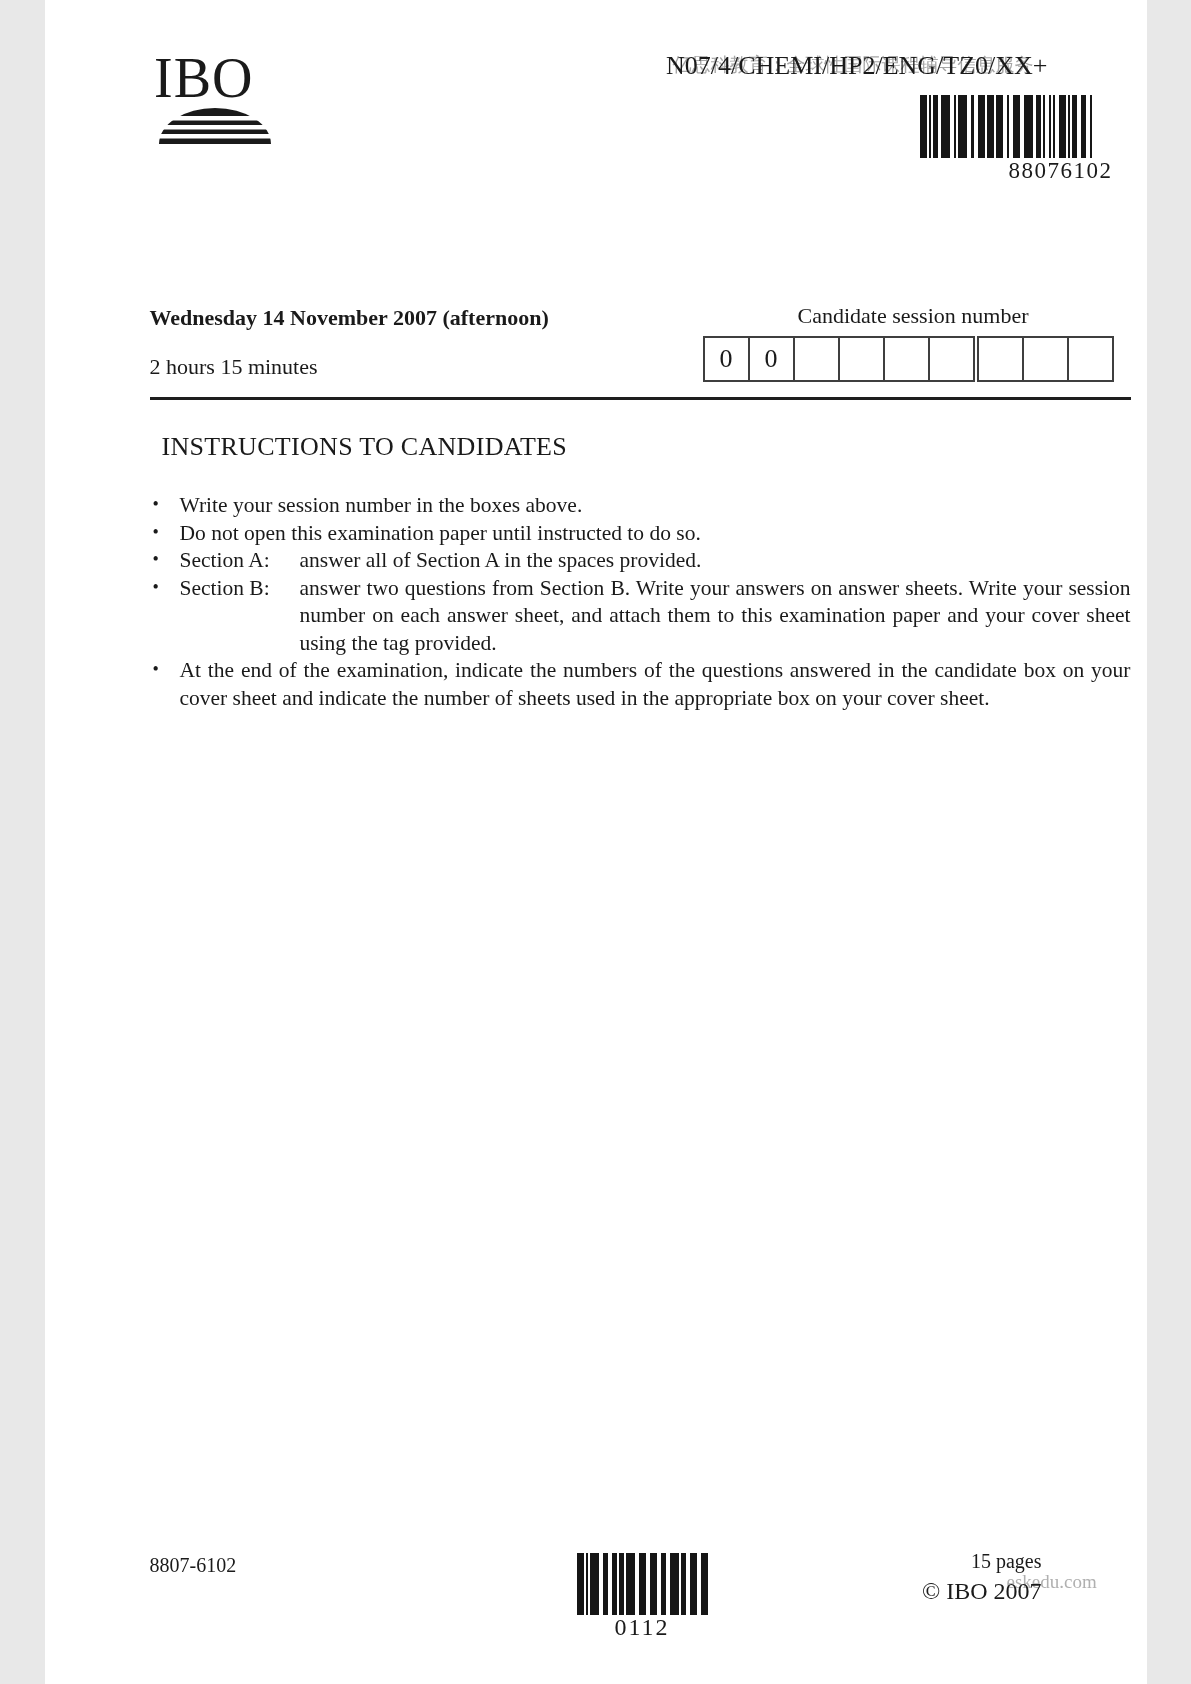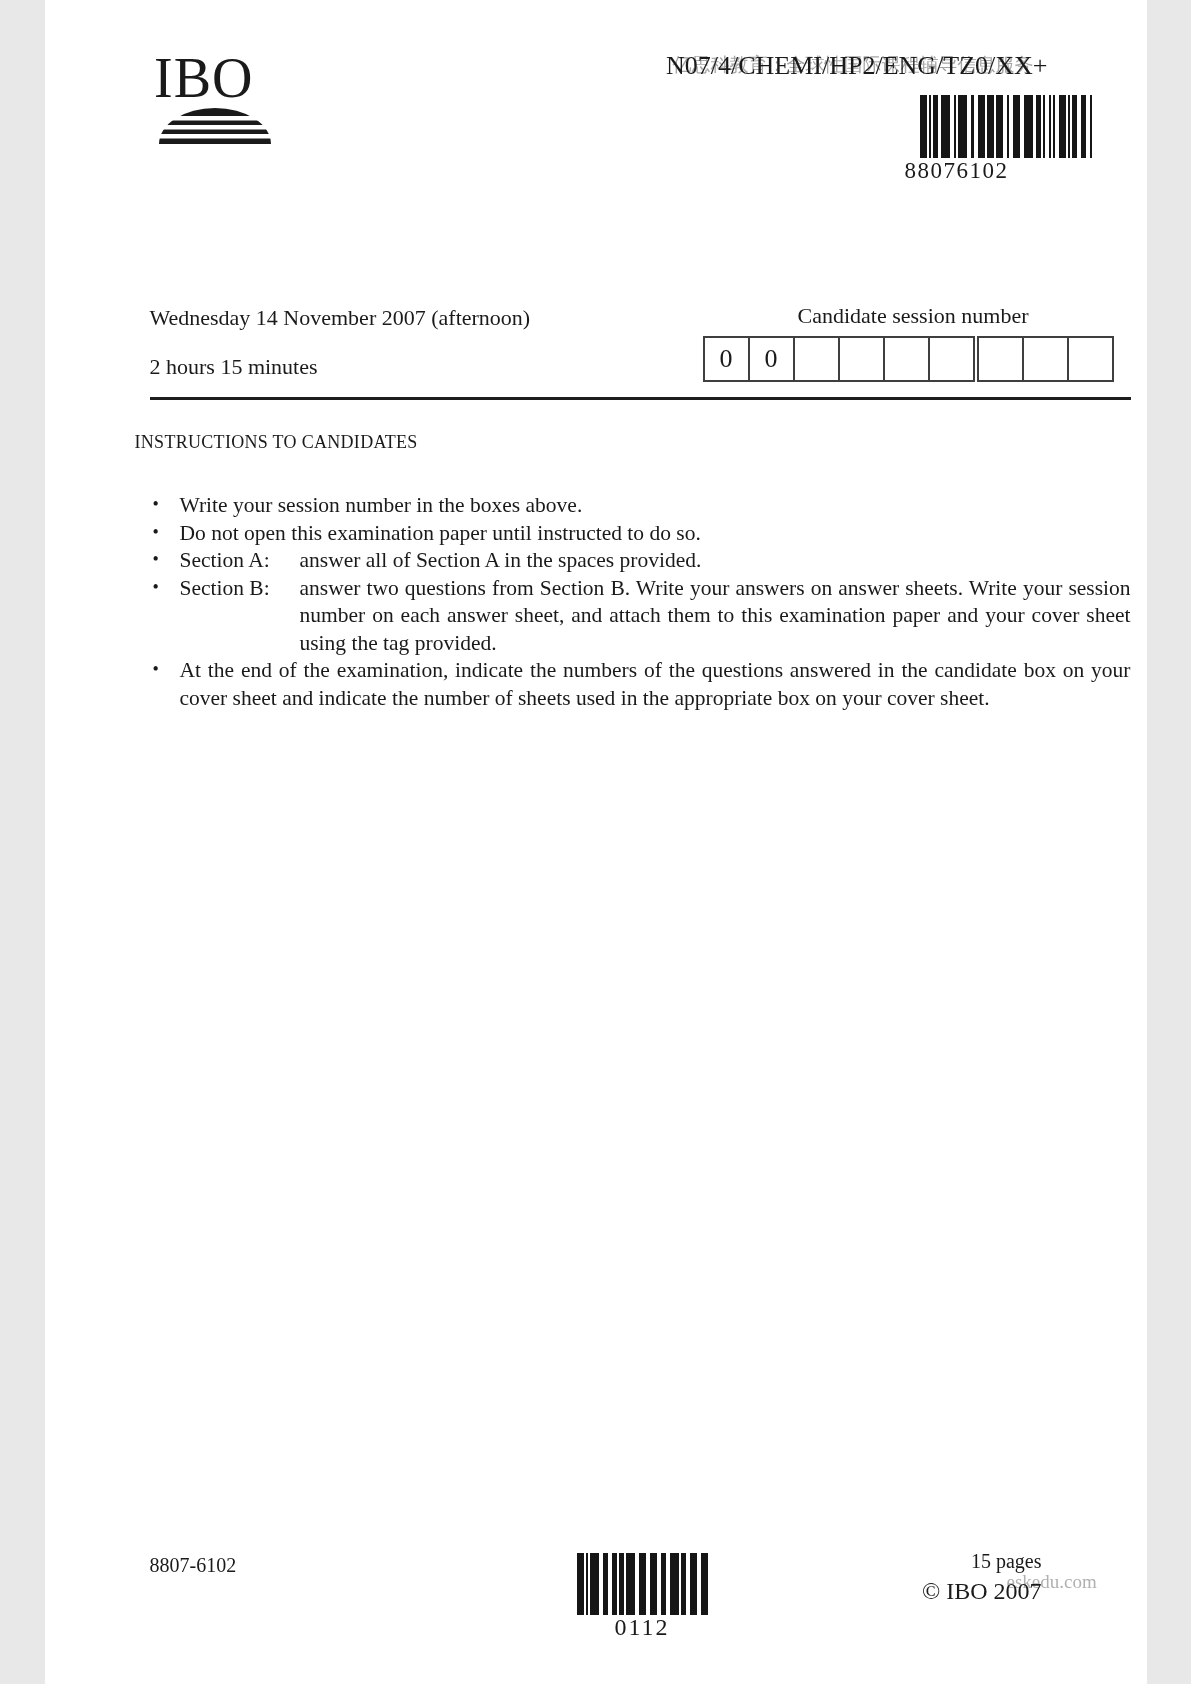--- a/index.html
+++ b/index.html
@@ -14,38 +14,38 @@
   .wm-top{
     position:absolute;left:628px;top:52px;font-size:19px;color:#a6a6a6;
     white-space:nowrap;z-index:1;letter-spacing:0;
   }
   .paper-code{
     position:absolute;right:99px;top:51px;font-size:26px;z-index:2;white-space:nowrap;
   }
   .barcode{display:flex;align-items:stretch;overflow:hidden;background:#fff;}
   .barcode i{background:#161616;height:100%;flex:0 0 auto;}
   .bc-top{position:absolute;left:875px;top:95px;width:178px;height:63px;}
-  .bc-top-num{position:absolute;left:860px;top:158px;width:208px;text-align:left;font-size:23px;letter-spacing:1.5px;}
+  .bc-top-num{position:absolute;left:860px;top:158px;width:208px;text-align:right;font-size:23px;letter-spacing:1.5px;}
   
   .title{position:absolute;left:105px;top:180px;font-weight:bold;font-size:23.5px;line-height:28px;letter-spacing:.3px;}
   
-  .date{position:absolute;left:105px;top:305px;font-size:22px;}
+  .date{position:absolute;left:105px;top:305px;font-size:22px;font-weight:bold;}
   .session-label{position:absolute;left:660px;top:303px;width:417px;text-align:center;font-size:22px;}
   .session-boxes{position:absolute;left:658px;top:336px;display:flex;}
   .session-boxes .cell{
     box-sizing:border-box;width:47px;height:46px;border:2px solid #3f3f3f;
     margin-left:-2px;display:flex;align-items:center;justify-content:center;
     font-size:26px;background:#fff;
   }
   .session-boxes .cell:first-child{margin-left:0;}
   .session-boxes .cell.gap{margin-left:2px;}
   .duration{position:absolute;left:105px;top:354px;font-size:22px;}
   .rule{position:absolute;left:105px;top:397px;width:981px;height:3px;background:#1e1e1e;}
   
-  .inst-head{position:absolute;left:90px;top:432px;font-size:18px;letter-spacing:.3px;}
+  .inst-head{position:absolute;left:117px;top:432px;font-size:26px;letter-spacing:.3px;}
   .bullets{position:absolute;left:105px;top:492px;width:981px;font-size:21.5px;line-height:27.5px;}
   .b-row{position:relative;padding-left:30px;}
   .b-row .bullet{position:absolute;left:3px;top:-1px;font-size:18px;}
   .b-row .sec-label{position:absolute;left:30px;top:0;}
   .b-row .tabbed{padding-left:120px;}
   .just{text-align:justify;text-align-last:left;}
   
   .print-code{position:absolute;left:105px;top:1554px;font-size:20px;}
   .bc-bottom{position:absolute;left:532px;top:1553px;width:131px;height:62px;}
   .bc-bottom-num{position:absolute;left:522px;top:1614px;width:151px;text-align:center;font-size:24px;letter-spacing:2px;}

